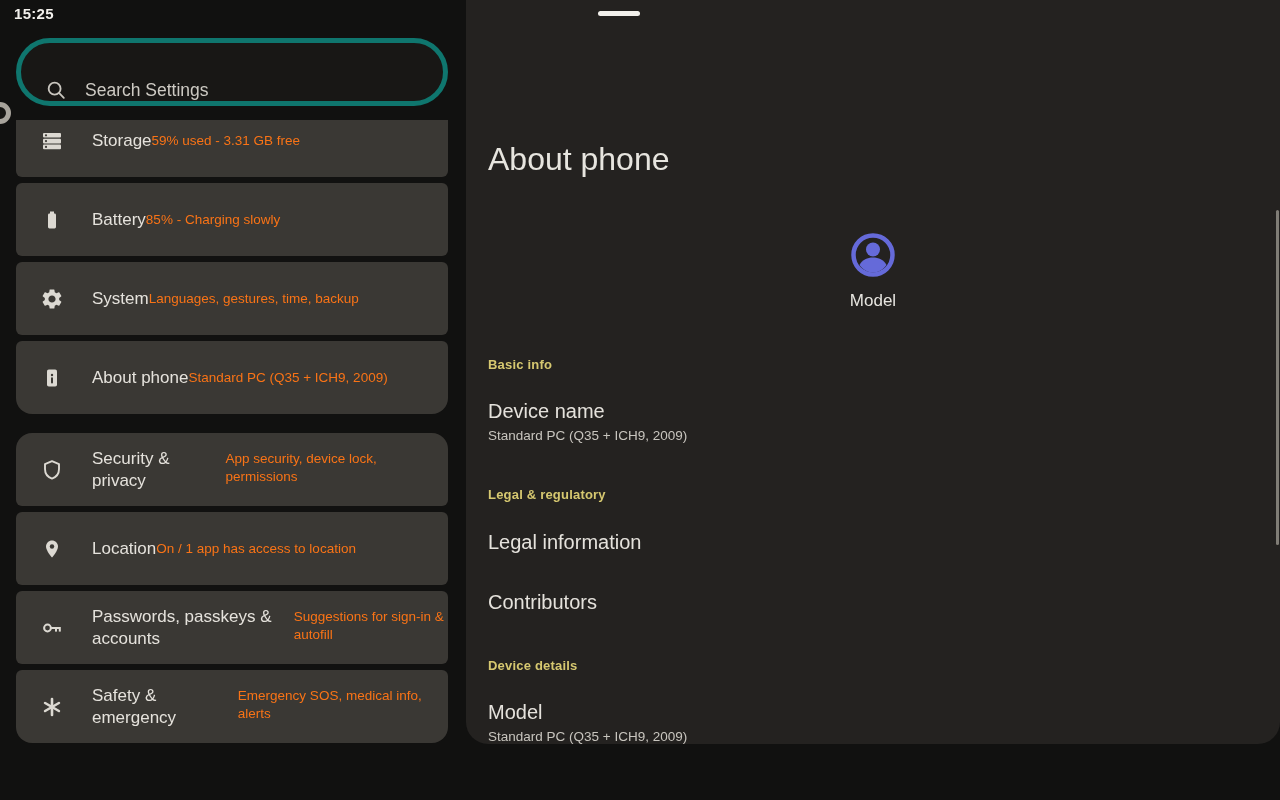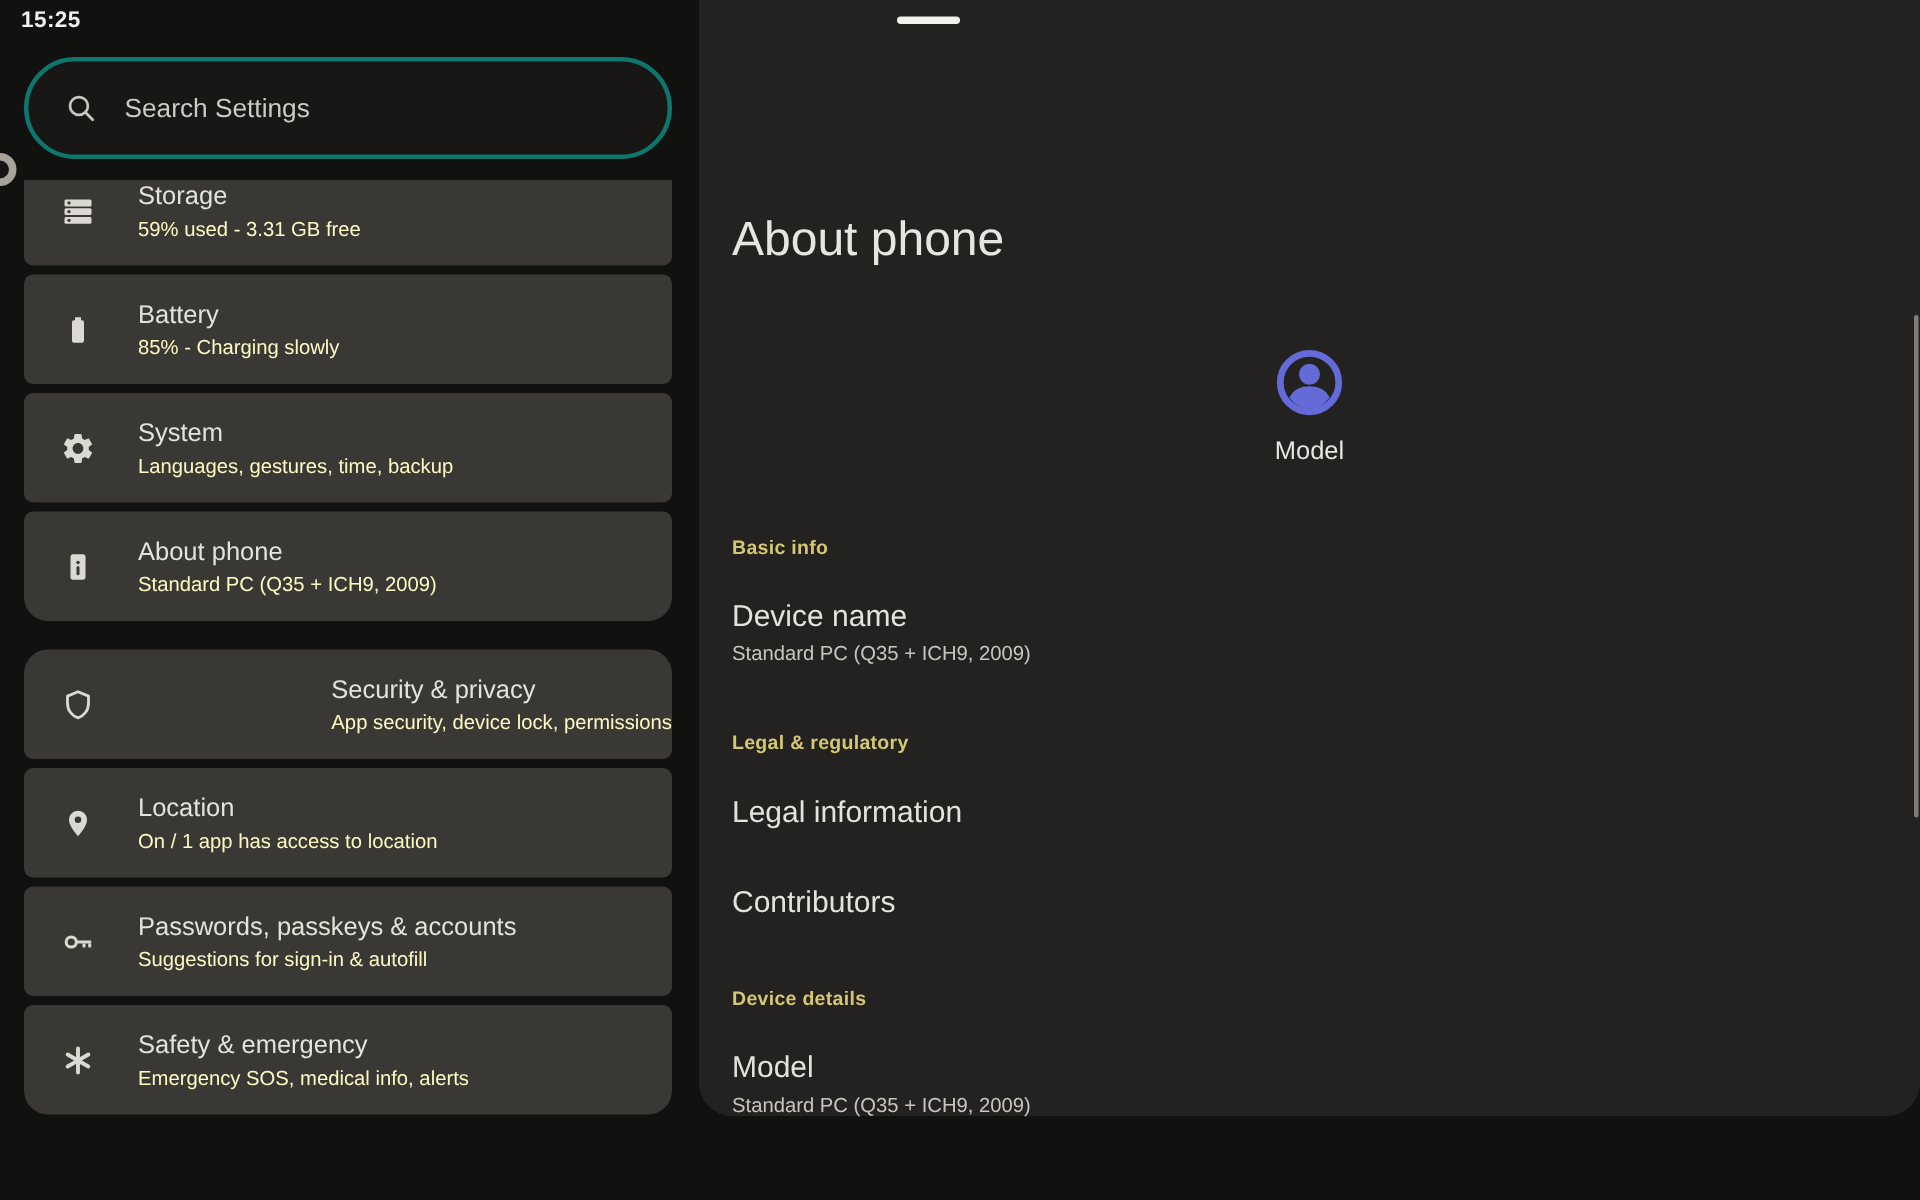--- a/index.html
+++ b/index.html
@@ -10,34 +10,34 @@
   
   .time { position:absolute; left:14px; top:5px; font-size:15px; font-weight:700; color:#F2F0EC; letter-spacing:.3px; }
   .statusicons { position:absolute; right:29px; top:6px; display:flex; align-items:center; gap:8px; height:16px; }
 
   
   .edge-handle { position:absolute; left:-11px; top:102px; width:22px; height:22px; border-radius:50%;
                  border:5px solid #A8A49C; background:#161513; }
 
   
   .search { position:absolute; left:16px; top:38px; width:432px; height:68px; border-radius:34px;
-            background:#181715; border:3px solid #0f766e; display:flex; align-items:center; }
+            background:#181715; border:5px solid #0f766e; display:flex; align-items:flex-end; }
   .search svg { margin-left:24px; flex:0 0 auto; }
   .search input { flex:1; background:transparent; border:none; outline:none; color:#CDCAC3;
                   font-family:"Liberation Sans",sans-serif; font-size:17.5px; margin-left:18px; }
   .search input::placeholder { color:#CDCAC3; opacity:1; }
 
   
   .side-list { position:absolute; left:0; top:120px; width:466px; height:624px; overflow:hidden; }
   .card { position:absolute; left:16px; width:432px; height:73px; background:#3A3834;
           display:flex; align-items:center; cursor:pointer; }
   .card .li-icon { width:24px; height:24px; margin-left:24px; flex:0 0 auto; display:flex; align-items:center; justify-content:center; }
-  .card .li-text { margin-left:28px; display:flex; flex-direction:column; }
+  .card .li-text { margin-left:28px; display:flex; }
   .li-title { font-size:17px; color:#E5E2DC; line-height:22px; }
-  .li-sub   { font-size:13.5px; color:#fef9c3; line-height:18px; margin-top:2px; }
+  .li-sub   { font-size:13.5px; color:#f97316; line-height:18px; margin-top:2px; }
   .c0 { top:-16px; border-radius:16px 16px 6px 6px; }
   .c1 { top:63px;  border-radius:6px; }
   .c2 { top:142px; border-radius:6px; }
   .c3 { top:221px; border-radius:6px 6px 16px 16px; }
   .c4 { top:313px; border-radius:16px 16px 6px 6px;justify-content:space-between; }
   .c5 { top:392px; border-radius:6px; }
   .c6 { top:471px; border-radius:6px; }
   .c7 { top:550px; border-radius:6px 6px 16px 16px; }
 
   

